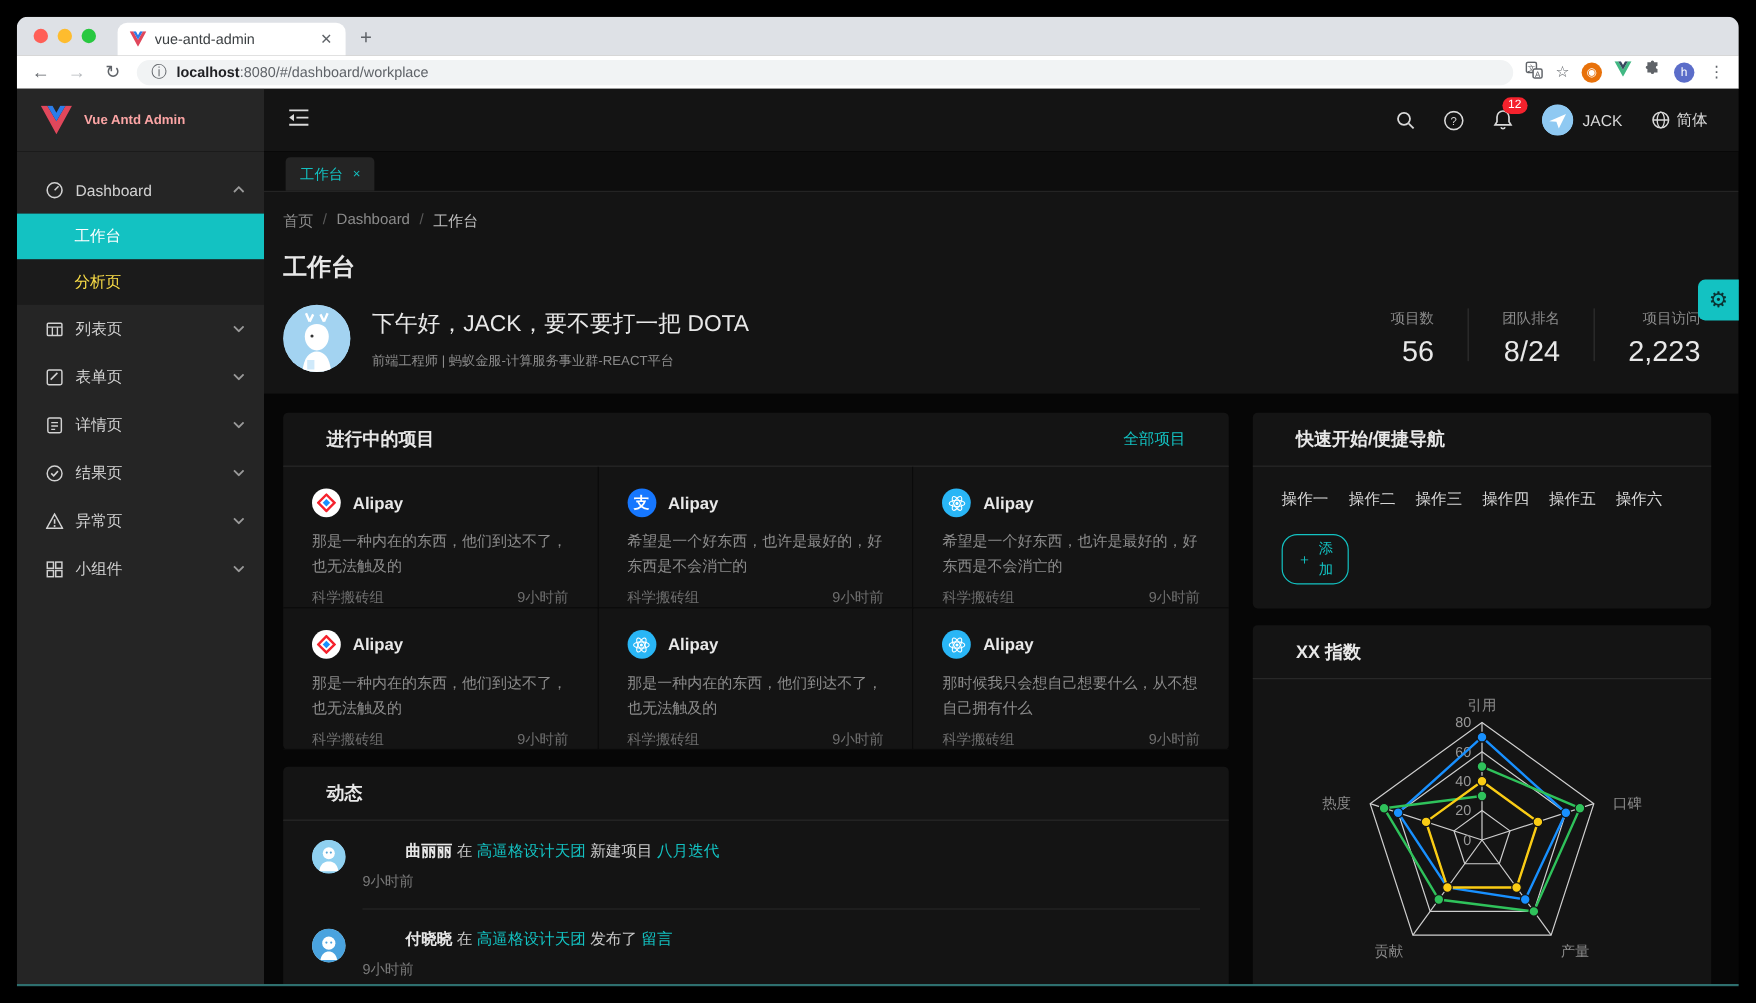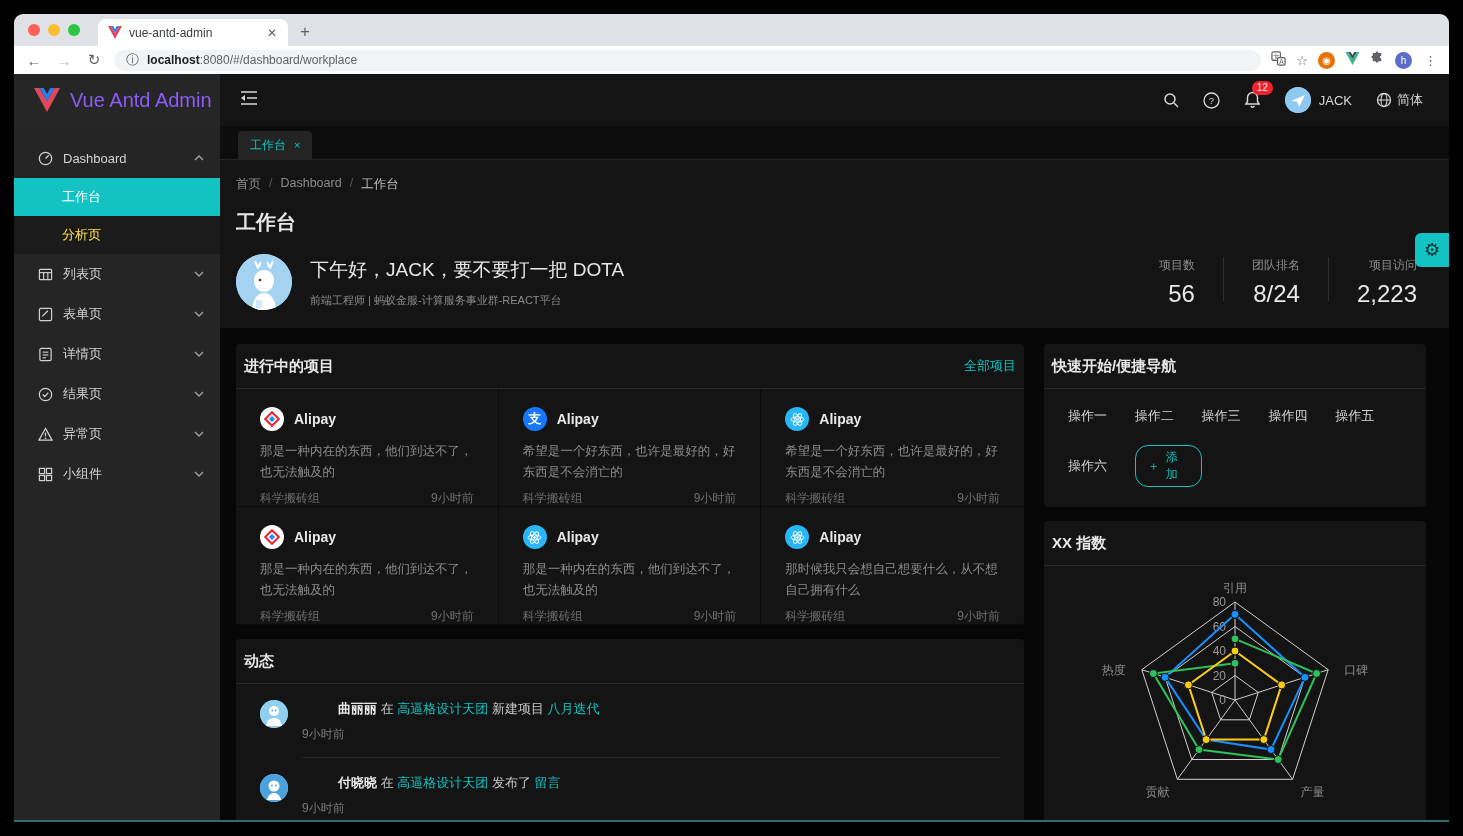--- a/index.html
+++ b/index.html
@@ -26,21 +26,21 @@
   .toolic { color:#5f6368; font-size:13px; }
   .extic { width:17px; height:17px; border-radius:50%; display:flex; align-items:center; justify-content:center; font-size:10px; color:#fff; }
   .ext-orange { background:#e8710a; }
   .ext-profile { background:#5b6dc9; font-size:10px; }
   .kebab { color:#5f6368; font-size:13px; letter-spacing:0; padding:0 2px; }
 
   
   .app { flex:1; display:flex; flex-direction:column; overflow:hidden; background:#060606; }
   .appheader { height:52px; display:flex; align-items:center; background:#141414; flex:none; }
   .logoarea { width:206px; height:52px; background:#262626; display:flex; align-items:center; padding-left:20px; gap:10px; flex:none; }
-  .apptitle { color:#8b5cf6; font-size:20px; font-weight:400; white-space:nowrap; }
+  .apptitle { color:#fca5a5; font-size:11px; font-weight:700; white-space:nowrap; }
   .collapse { margin-left:20px; }
   .hspacer { flex:1; }
   .hicons { display:flex; align-items:center; gap:24px; padding-right:26px; }
   .hic { position:relative; display:flex; }
   .badge { position:absolute; top:-10px; left:8px; background:#f5222d; color:#fff; font-size:10px; border-radius:9px; padding:1px 5px; line-height:12px; }
   .userchip { display:flex; align-items:center; gap:8px; color:#d9d9d9; font-size:13px; }
   .uavatar { width:26px; height:26px; border-radius:50%; background:#8fc9f2; display:flex; align-items:center; justify-content:center; overflow:hidden; }
   .langchip { display:flex; align-items:center; gap:5px; color:#d9d9d9; font-size:13px; }
 
   
@@ -72,39 +72,39 @@
   .stat { padding:0 28px; text-align:right; }
   .stat .slabel { font-size:12px; color:#8c8c8c; margin-bottom:6px; }
   .stat .svalue { font-size:24px; color:#e8e8e8; }
   .sdiv { width:1px; height:44px; background:#303030; }
   .stat:last-child { padding-right:8px; }
 
   .content { flex:1; display:flex; gap:20px; padding:16px 23px 0 16px; overflow:hidden; }
   .leftcol { width:788px; flex:none; }
   .rightcol { width:382px; flex:none; }
   .card { background:#141414; border-radius:4px; margin-bottom:14px; }
-  .cardhead { height:45px; display:flex; align-items:center; justify-content:space-between; padding:0 8px; border-bottom:1px solid #282828; }
+  .cardhead { height:45px; display:flex; align-items:center; justify-content:space-between; padding:0 36px; border-bottom:1px solid #282828; }
   .cardtitle { font-size:15px; font-weight:600; color:#e8e8e8; }
   .cardlink { font-size:13px; color:#13c2c2; }
 
   
   .pgrid { display:grid; grid-template-columns:1fr 1fr 1fr; }
   .pcell { padding:18px 24px 14px 24px; border-right:1px solid #0a0a0a; border-bottom:1px solid #0a0a0a; height:118px; }
   .pcell:nth-child(3n) { border-right:none; }
   .prow1 { display:flex; align-items:center; gap:10px; margin-bottom:10px; }
   .picon { width:24px; height:24px; border-radius:50%; display:flex; align-items:center; justify-content:center; flex:none; overflow:hidden; }
   .picon.alipay { background:#1677ff; color:#fff; font-size:13px; font-weight:700; }
   .picon.antd { background:#fff; }
   .picon.react { background:#29b6f6; }
   .pname { font-size:14px; font-weight:600; color:#e8e8e8; }
   .pdesc { font-size:12.5px; color:#8c8c8c; line-height:1.65; height:41px; overflow:hidden; }
   .pfoot { display:flex; justify-content:space-between; margin-top:8px; font-size:12px; color:#6f6f6f; }
 
   
-  .qgrid { display:grid; grid-template-columns:repeat(5,1fr); row-gap:20px; padding:18px 24px 20px 24px; align-items:center; }
+  .qgrid { display:grid; grid-template-columns:repeat(6,1fr); row-gap:20px; padding:18px 24px 20px 24px; align-items:center; }
   .qitem { font-size:13px; color:#d6d6d6; }
   .addbtn { display:inline-flex; align-items:center; gap:6px; border:1px solid #13c2c2; color:#13c2c2; border-radius:13px; font-size:12px; padding:3px 12px; width:fit-content; }
 
   
   .radarwrap { padding:12px 0 0 0; height:375px; overflow:hidden; }
   .legend { display:flex; justify-content:center; gap:22px; margin-top:2px; }
   .litem { display:flex; align-items:center; gap:7px; font-size:12px; color:#bfbfbf; }
   .ldot { width:9px; height:9px; border-radius:50%; }
 
   

